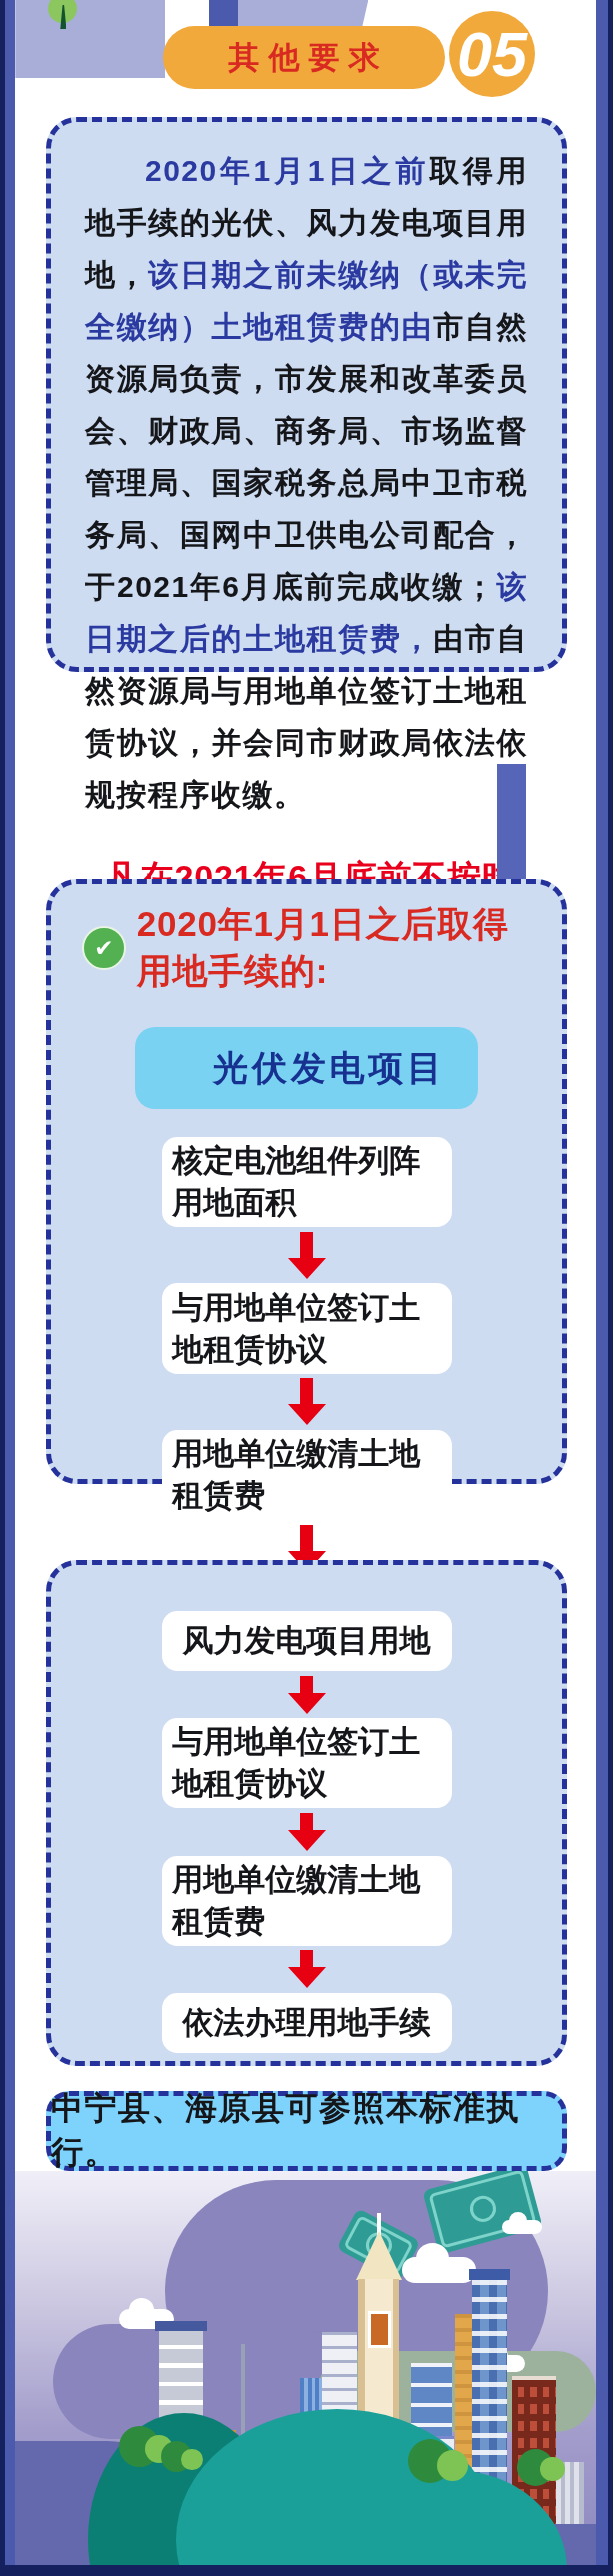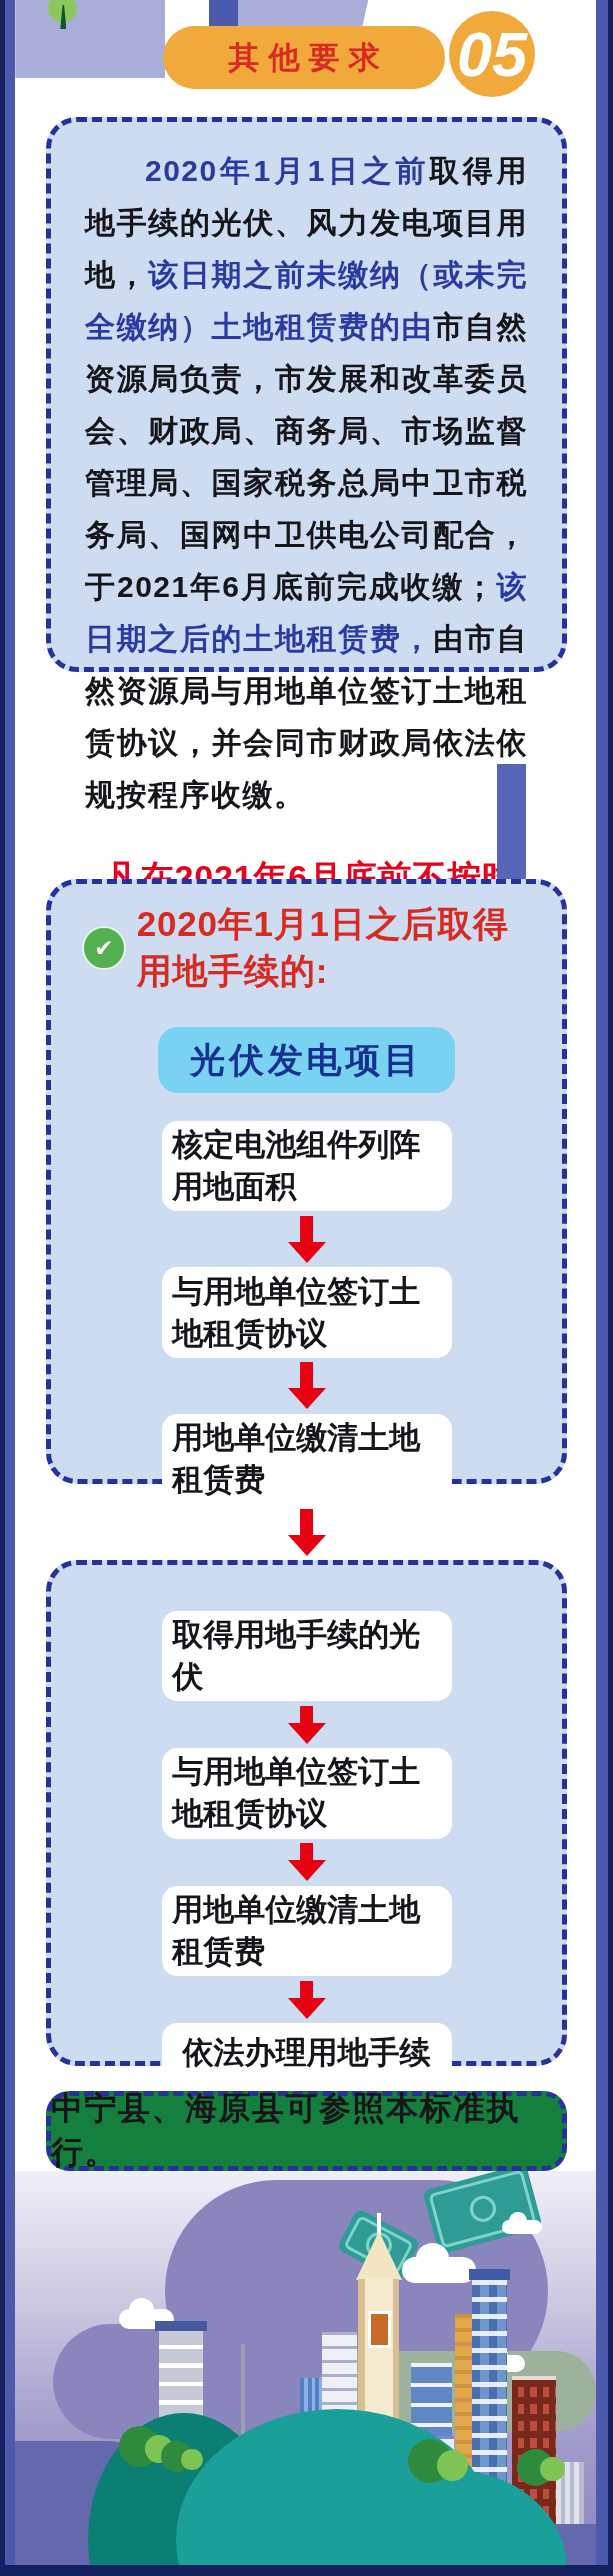--- a/index.html
+++ b/index.html
@@ -37,36 +37,36 @@
   .warning-box{margin:18.4px auto 0;width:457px;background:#ffffff;border-radius:14px;padding:15.3px 20px;
         box-sizing:border-box;}
   .warning-text{font-size:34px;line-height:44px;font-weight:800;color:var(--warning-red,#e8001c);letter-spacing:0.8px;}
   .connector{position:absolute;left:497px;top:764px;width:29px;height:115px;background:var(--connector-blue,#5765b8);}
   .panel-flow1{top:879px;height:605px;padding:14px 31px 0;}
   .panel-flow2{top:1560px;height:506px;padding:21.5px 31px 0;}
   .heading-row{display:flex;align-items:center;gap:10.7px;margin-top:3.1px;}
   .badge-check{flex:0 0 auto;width:40px;height:40px;border-radius:50%;background:var(--badge-green,#53b152);
         color:#fff;font-size:23px;display:flex;align-items:center;justify-content:center;border:2.3px solid #e8f5e4;}
   .flow-heading{margin:0;font-size:35px;font-weight:800;color:var(--title-red,#d92a22);letter-spacing:0.8px;}
-  .pill{margin:32px auto 0;width:297px;height:66px;border-radius:20px;background:var(--flow-pill-cyan,#79d2f2);
+  .pill{margin:32px auto 0;width:297px;height:82px;border-radius:20px;background:var(--flow-pill-cyan,#79d2f2);
         display:flex;align-items:center;justify-content:center;font-size:35px;font-weight:800;
-        color:var(--pill-text-navy,#173190);letter-spacing:3.8px;}
+        color:var(--pill-text-navy,#173190);letter-spacing:3.8px;padding-left:46px;}
   .panel-flow2 .pill{margin-top:3.1px;}
   .steps{margin-top:28px;display:flex;flex-direction:column;align-items:center;}
   .panel-flow2 .steps{margin-top:24.5px;}
   .step{width:290px;min-height:63px;background:#ffffff;border-radius:15.3px;display:flex;align-items:center;
         justify-content:center;font-size:31px;font-weight:600;color:#15161a;padding:3.1px 10.7px;box-sizing:border-box;}
   .flow-arrow{display:flex;flex-direction:column;align-items:center;margin:4.6px 0;}
   .arrow-shaft{width:13px;height:26px;background:var(--arrow-red,#e60012);}
   .arrow-head{width:0;height:0;border-left:19px solid transparent;border-right:19px solid transparent;
         border-top:21.5px solid var(--arrow-red,#e60012);}
   .panel-flow2 .arrow-shaft{height:17px;}
   .panel-flow2 .step{min-height:60px;}
   .panel-note{top:2091px;height:80px;border-radius:23px;display:flex;align-items:center;justify-content:flex-end;
-        background:#15803d;}
+        background:#7dd3fc;}
   .note-text{margin:0;font-size:32px;font-weight:800;color:#15161a;letter-spacing:1.5px;}
   
   .illustration{position:absolute;left:15.3px;top:2171px;width:581px;height:396px;overflow:hidden;
         background:linear-gradient(180deg,#f0eff8 0%,#cac6e0 35%,#a29dcb 65%,#8d88bf 100%);}
   .blob{position:absolute;background:#8a85bd;z-index:1;}
   .blob-top{left:150px;top:9.2px;width:383px;height:222px;border-radius:115px;}
   .blob-left{left:38px;top:153px;width:291px;height:115px;border-radius:58px;}
   .sage-band{position:absolute;left:303px;top:180px;width:278px;height:81px;border-radius:40px;background:#9cb29d;z-index:1;}
   .money{position:absolute;background:#2e9c94;border-radius:7.7px;z-index:2;}
   .money::before{content:"";position:absolute;inset:5.4px;border:3.1px solid #7ed3ca;border-radius:6.1px;}
@@ -188,21 +188,21 @@
         <div class="flow-arrow">
           <div class="arrow-shaft"></div>
           <div class="arrow-head"></div>
         </div>
         <div class="step">依法办理用地手续</div>
       </div>
   </section>
 
   <section class="panel panel-flow2">
     <div class="steps">
-        <div class="step">取得用地手续的光伏</div>
+        <div class="step">风力发电项目用地</div>
         <div class="flow-arrow">
           <div class="arrow-shaft"></div>
           <div class="arrow-head"></div>
         </div>
         <div class="step">与用地单位签订土地租赁协议</div>
         <div class="flow-arrow">
           <div class="arrow-shaft"></div>
           <div class="arrow-head"></div>
         </div>
         <div class="step">用地单位缴清土地租赁费</div>

